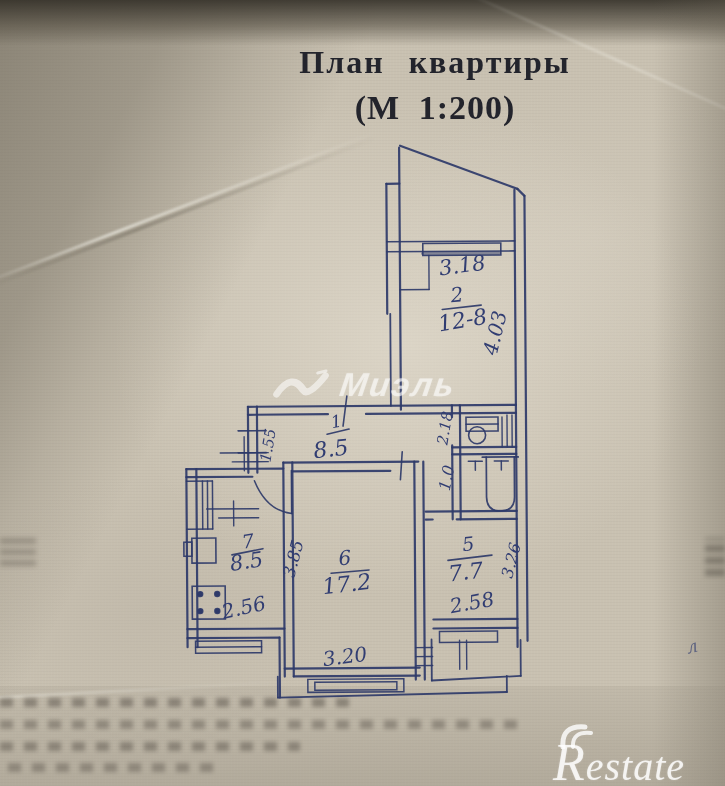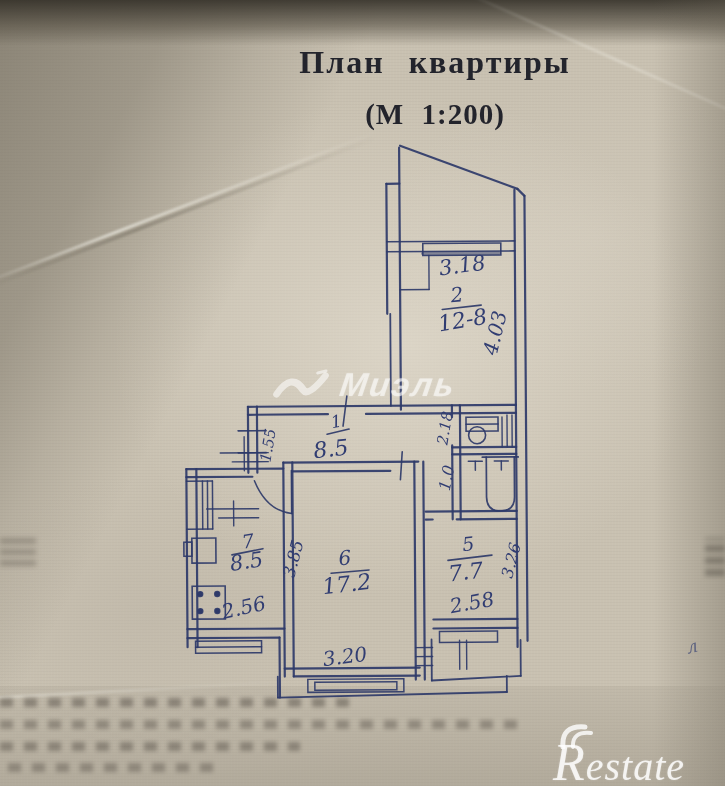--- a/index.html
+++ b/index.html
@@ -38,21 +38,21 @@
   .bleed.b1{left:0;top:698px;width:352px;}
   .bleed.b2{left:0;top:720px;width:520px;opacity:0.42;}
   .bleed.b3{left:0;top:742px;width:300px;opacity:0.46;}
   .bleed.b4{left:8px;top:763px;width:215px;opacity:0.4;}
   .bleed.b5{left:0;top:536px;width:36px;height:30px;opacity:0.35;filter:blur(2.8px);
     background:repeating-linear-gradient(0deg, rgba(48,42,36,0.7) 0 6px, rgba(48,42,36,0) 6px 11px);}
   .bleed.b6{left:705px;top:538px;width:20px;height:38px;opacity:0.4;filter:blur(2.6px);
     background:repeating-linear-gradient(0deg, rgba(40,36,30,0.8) 0 7px, rgba(40,36,30,0) 7px 12px);}
   .title{position:absolute;top:44px;left:250px;width:370px;text-align:center;color:#23242c;}
   .title .l1{font-size:32px;font-weight:600;letter-spacing:2px;word-spacing:14px;}
-  .title .l2{font-size:29px;font-weight:600;letter-spacing:1px;word-spacing:9px;margin-top:17px;}
+  .title .l2{font-size:34px;font-weight:600;letter-spacing:1px;word-spacing:9px;margin-top:8px;}
   svg.plan{position:absolute;left:0;top:0;}
   svg.plan text{font-family:"DejaVu Serif", serif;font-style:italic;fill:#313d72;}
   .wm-miel{position:absolute;top:366px;left:272px;display:flex;align-items:center;gap:4px;
     pointer-events:none;transform:skewX(-8deg);}
   .wm-miel .t{color:rgba(255,255,255,0.55);font-family:"Liberation Sans",sans-serif;
     font-weight:bold;font-style:italic;font-size:33px;letter-spacing:2px;
     text-shadow:0 0 2px rgba(255,255,255,0.25);}
   .wm-restate{position:absolute;top:733px;left:553px;width:185px;pointer-events:none;
     color:rgba(255,255,255,0.82);font-family:"Liberation Serif",serif;font-style:italic;
     font-size:40px;letter-spacing:1px;text-shadow:0 0 2px rgba(255,255,255,0.3);}

